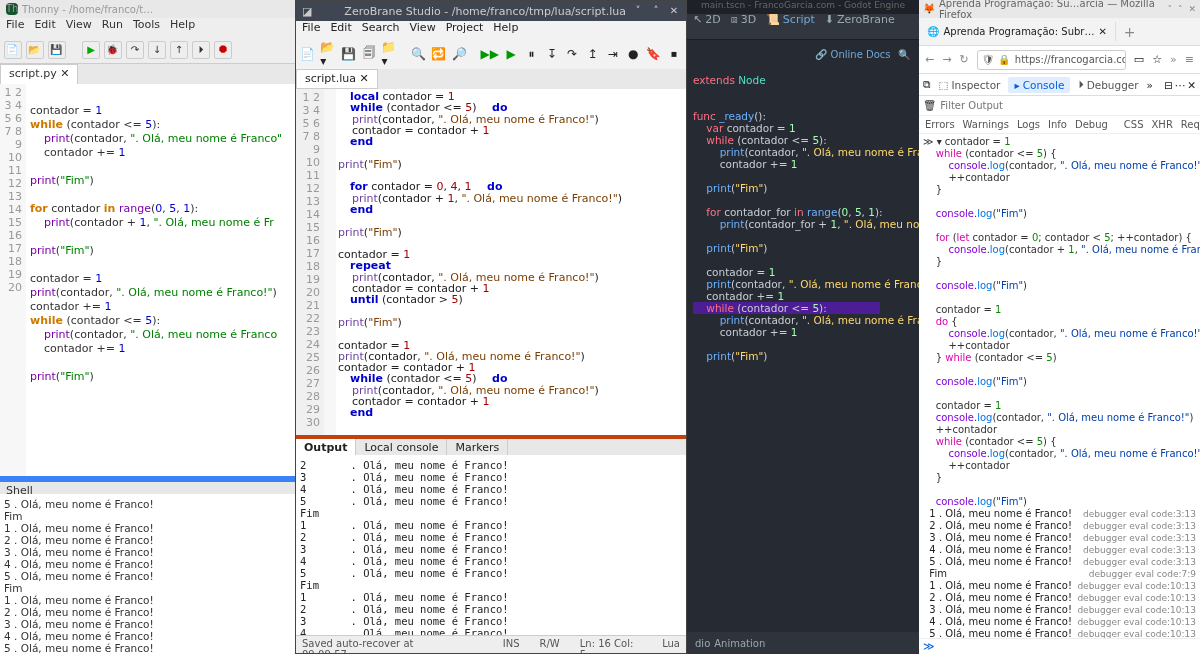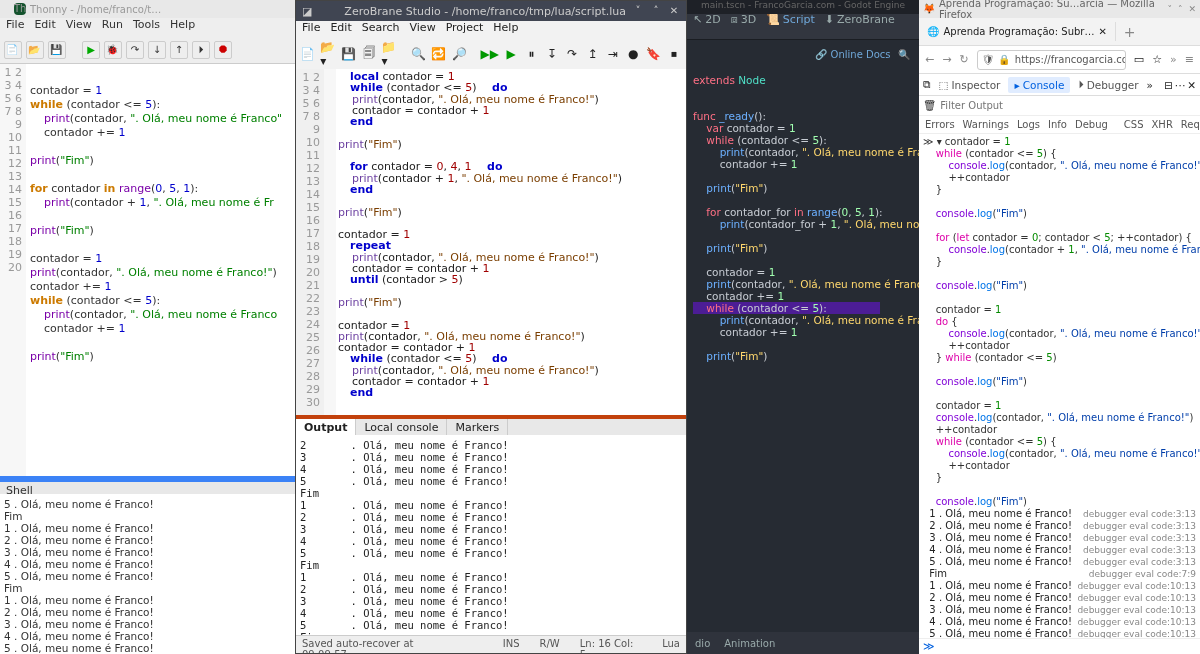--- a/index.html
+++ b/index.html
@@ -2,21 +2,21 @@
 <html><head>
 <meta charset="utf-8">
 <style>
 * { margin: 0; padding: 0; box-sizing: border-box; font-family: "DejaVu Sans", Arial, sans-serif; }
 body { width: 1200px; height: 654px; overflow: hidden; background: #2a2e37; position: relative; }
 .app { position: absolute; display: flex; flex-direction: column; overflow: hidden; }
 
 
 #thonny { left: 0; top: 0; width: 295px; height: 654px; background: #f0f0f0; color: #333; }
 #thonny .title { height: 18px; font-size: 10px; color: #999; display: flex; align-items: center; padding: 0 6px; background: #e8e8e8; }
-#thonny .title .icon { width: 12px; height: 12px; background: #14532d; margin-right: 4px; border-radius: 4px; margin-left: 8px; }
+#thonny .title .icon { width: 12px; height: 12px; background: #14532d; margin-right: 4px; border-radius: 4px; }
 #thonny .menubar { height: 18px; font-size: 11px; display: flex; gap: 10px; padding: 0 6px; background: #eee; }
 #thonny .toolbar { height: 28px; display: flex; gap: 4px; align-items: center; padding: 0 4px; background: #eee; border-bottom: 1px solid #ccc; }
 #thonny .toolbar .btn { width: 18px; height: 18px; border: 1px solid #ccc; border-radius: 2px; display: flex; align-items: center; justify-content: center; font-size: 10px; }
 #thonny .tabbar { height: 20px; background: #e8e8e8; display: flex; font-size: 11px; }
 #thonny .tab { padding: 2px 8px; background: #fff; border: 1px solid #ccc; border-bottom: none; }
 #thonny .editor { flex: 1; background: #fff; display: flex; font-family: "DejaVu Sans Mono", monospace; font-size: 11px; overflow: hidden; }
 #thonny .gutter { background: #f7f7f7; color: #999; padding: 2px 4px; text-align: right; width: 26px; }
 #thonny .code { padding: 20px 4px; white-space: pre; line-height: 14px; }
 #thonny .shell-label { background: #e8e8e8; height: 18px; font-size: 11px; padding: 2px 6px; border-top: 6px solid #3b82f6; }
 #thonny .shell { background: #fff; font-family: "DejaVu Sans Mono", monospace; font-size: 10.5px; padding: 4px; height: 160px; white-space: pre; overflow: hidden; }
@@ -54,21 +54,21 @@
 #godot { left: 687px; top: 0; width: 232px; height: 654px; background: #262b33; color: #c8cdd4; font-family: "DejaVu Sans Mono", monospace; font-size: 10.5px; }
 #godot .toolbar { height: 40px; background: #32363f; display: flex; gap: 10px; align-items: center; font-size: 11px; padding: 0 6px; color: #9aa; border-bottom: 1px solid #1a1d22; }
 #godot .toolbar .item { display: flex; align-items: center; gap: 3px; }
 #godot .subbar { height: 28px; display: flex; justify-content: flex-end; align-items: center; gap: 8px; font-size: 10px; padding: 0 8px; color: #6fa7d8; }
 #godot .code { padding: 6px; white-space: pre; line-height: 12px; }
 .gkw { color: #ff7085; }
 .gfn { color: #6cb0ff; }
 .gstr { color: #ffd86e; }
 .gnum { color: #a1ffb0; }
 .gtyp { color: #4fe0c7; }
-#godot .bottom { position: absolute; bottom: 0; left: 0; right: 0; height: 22px; background: #2f333c; font-size: 10px; color: #9aa; display: flex; gap: 14px; align-items: center; padding: 0 8px; }
+#godot .bottom { position: absolute; bottom: 0; left: 0; right: 0; height: 22px; background: #2f333c; font-size: 10px; color: #9aa; display: flex; gap: 4px; align-items: center; padding: 0 8px; }
 #godot .title { position: absolute; top: 0; left: 0; right: 0; height: 14px; font-size: 9px; color: #666; text-align: center; background: #1e2127; }
 
 
 #ff { left: 919px; top: 0; width: 281px; height: 654px; background: #fff; color: #222; font-size: 10.5px; }
 #ff .title { height: 18px; background: #e8e8e8; font-size: 10px; display: flex; align-items: center; padding: 0 4px; color: #666; }
 #ff .title .ico { width: 12px; height: 12px; margin-right: 4px; }
 #ff .title .wbtns { margin-left: auto; display: flex; gap: 6px; font-size: 9px; color: #888; }
 #ff .tabs { height: 28px; background: #f3f3f3; display: flex; align-items: center; border-bottom: 1px solid #ddd; font-size: 10px; }
 #ff .tabs .tab { padding: 4px 8px; border-right: 1px solid #ddd; display: flex; align-items: center; gap: 4px; }
 #ff .tabs .plus { padding: 0 8px; font-size: 14px; color: #888; }
@@ -114,20 +114,26 @@
     <span class="btn">💾</span>
     <span style="width:8px"></span>
     <span class="btn" style="color:#0a0">▶</span>
     <span class="btn">🐞</span>
     <span class="btn">↷</span>
     <span class="btn">↓</span>
     <span class="btn">↑</span>
     <span class="btn">⏵</span>
     <span class="btn" style="color:#c00">⯃</span>
   </div>
+  <div class="tabbar">
+    <div class="tab">
+      <span>script.py</span>
+      <span> ✕</span>
+    </div>
+  </div>
   <div class="editor">
     <div class="gutter">
 1
 2
 3
 4
 5
 6
 7
 8
@@ -254,20 +260,26 @@
     <span class="btn" style="color:#090">▶▶</span>
     <span class="btn" style="color:#090">▶</span>
     <span class="btn">⏸</span>
     <span class="btn">↧</span>
     <span class="btn">↷</span>
     <span class="btn">↥</span>
     <span class="btn">⇥</span>
     <span class="btn">●</span>
     <span class="btn">🔖</span>
     <span class="btn">⏹</span>
+  </div>
+  <div class="tabbar">
+    <div class="tab">
+      <span>script.lua</span>
+      <span>✕</span>
+    </div>
   </div>
   <div class="editor">
     <div class="gutter">
 1
 2
 3
 4
 5
 6
 7

